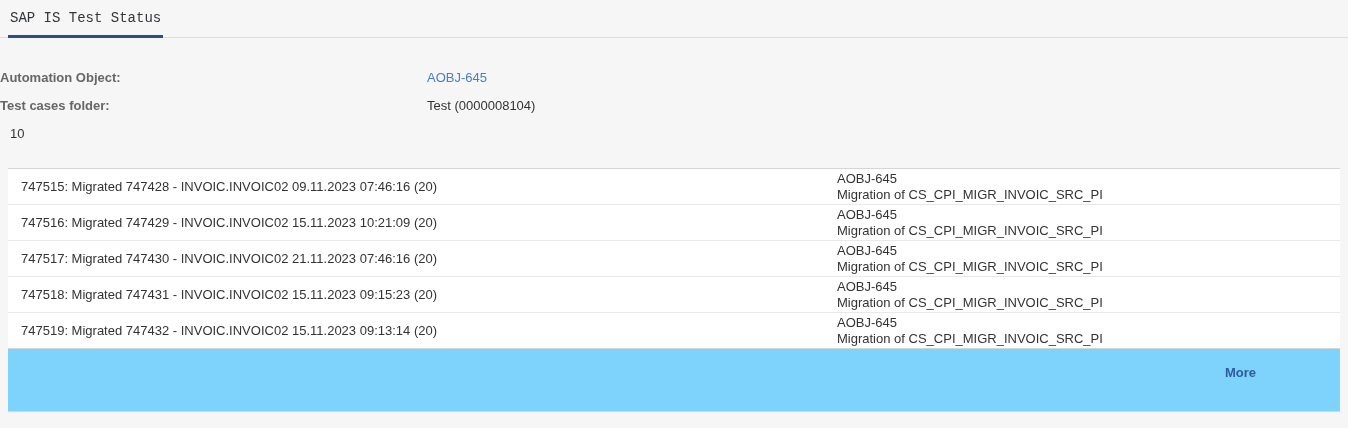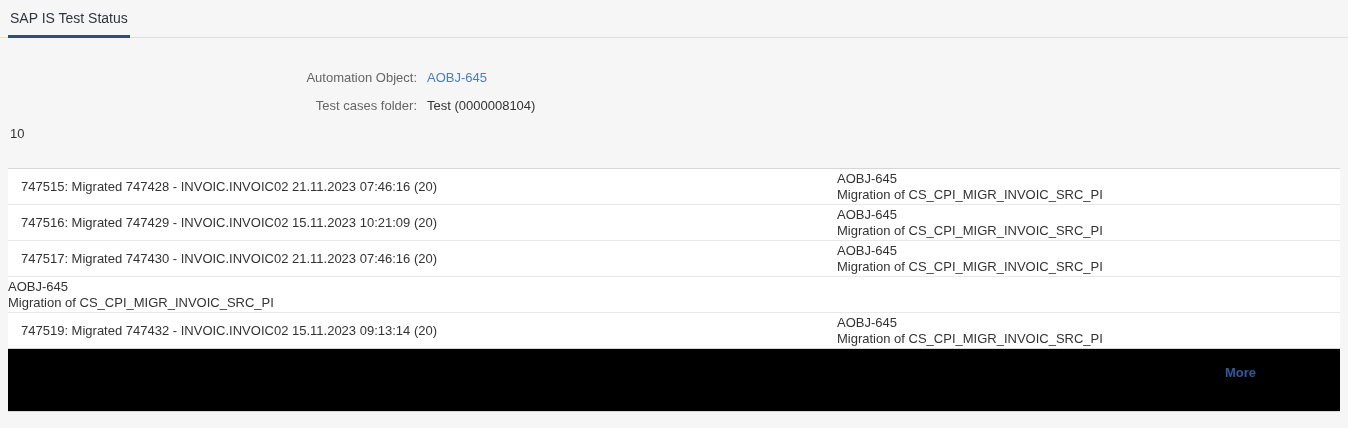--- a/index.html
+++ b/index.html
@@ -17,33 +17,34 @@
     background: var(--page-bg, #f6f6f6);
   }
   .tab {
     display: inline-block;
     padding: 10px 2px 9px 2px;
     font-size: 14px;
     color: var(--title-color, #32363a);
     border-bottom: 3px solid var(--tab-underline, #2c4d80);
     cursor: pointer;
     white-space: nowrap;
+    font-family: Liberation Mono, monospace;
   }
   
   .header-form { padding: 32px 0 14px 0; }
   .field-row {
     display: flex;
     align-items: baseline;
     height: 28px;
     font-size: 13px;
   }
   .field-label {
     width: 417px;
-    text-align: right;
-    font-weight: normal;
+    text-align: left;
+    font-weight: bold;
     color: var(--label-color, #666666);
   }
   .field-value {
     margin-left: 10px;
     color: var(--value-color, #333333);
   }
   .field-value.link {
     color: var(--link-color, #4a7ebd);
     cursor: pointer;
   }
@@ -76,21 +77,21 @@
     display: flex;
     flex-direction: column;
     justify-content: center;
     line-height: 16px;
     overflow: hidden;
     white-space: nowrap;
   }
   
   .footer {
     margin: 0 8px;
-    background: #000000;
+    background: #7dd3fc;
     height: 63px;
     border-bottom: 1px solid var(--border-dark, #d6d6d6);
     overflow: hidden;
   }
   .footer-inner {
     float: right;
     margin-right: 76px;
     padding-top: 11px;
     text-align: center;
     font-size: 13px;
@@ -128,21 +129,21 @@
 
     <div class="field-row">
       <span class="field-value">10</span>
     </div>
   </div>
 
 <div class="table" id="table-container">
 
     <div class="trow">
       <div class="cell-left">
-        <span>747515: Migrated 747428 - INVOIC.INVOIC02 21.11.2023 07:46:16 (20)</span>
+        <span>747515: Migrated 747428 - INVOIC.INVOIC02 09.11.2023 07:46:16 (20)</span>
       </div>
       <div class="cell-right">
         <span>AOBJ-645</span>
         <span>Migration of CS_CPI_MIGR_INVOIC_SRC_PI</span>
       </div>
     </div>
 
     <div class="trow">
       <div class="cell-left">
         <span>747516: Migrated 747429 - INVOIC.INVOIC02 15.11.2023 10:21:09 (20)</span>
@@ -157,20 +158,23 @@
       <div class="cell-left">
         <span>747517: Migrated 747430 - INVOIC.INVOIC02 21.11.2023 07:46:16 (20)</span>
       </div>
       <div class="cell-right">
         <span>AOBJ-645</span>
         <span>Migration of CS_CPI_MIGR_INVOIC_SRC_PI</span>
       </div>
     </div>
 
     <div class="trow">
+      <div class="cell-left">
+        <span>747518: Migrated 747431 - INVOIC.INVOIC02 15.11.2023 09:15:23 (20)</span>
+      </div>
       <div class="cell-right">
         <span>AOBJ-645</span>
         <span>Migration of CS_CPI_MIGR_INVOIC_SRC_PI</span>
       </div>
     </div>
 
     <div class="trow">
       <div class="cell-left">
         <span>747519: Migrated 747432 - INVOIC.INVOIC02 15.11.2023 09:13:14 (20)</span>
       </div>

